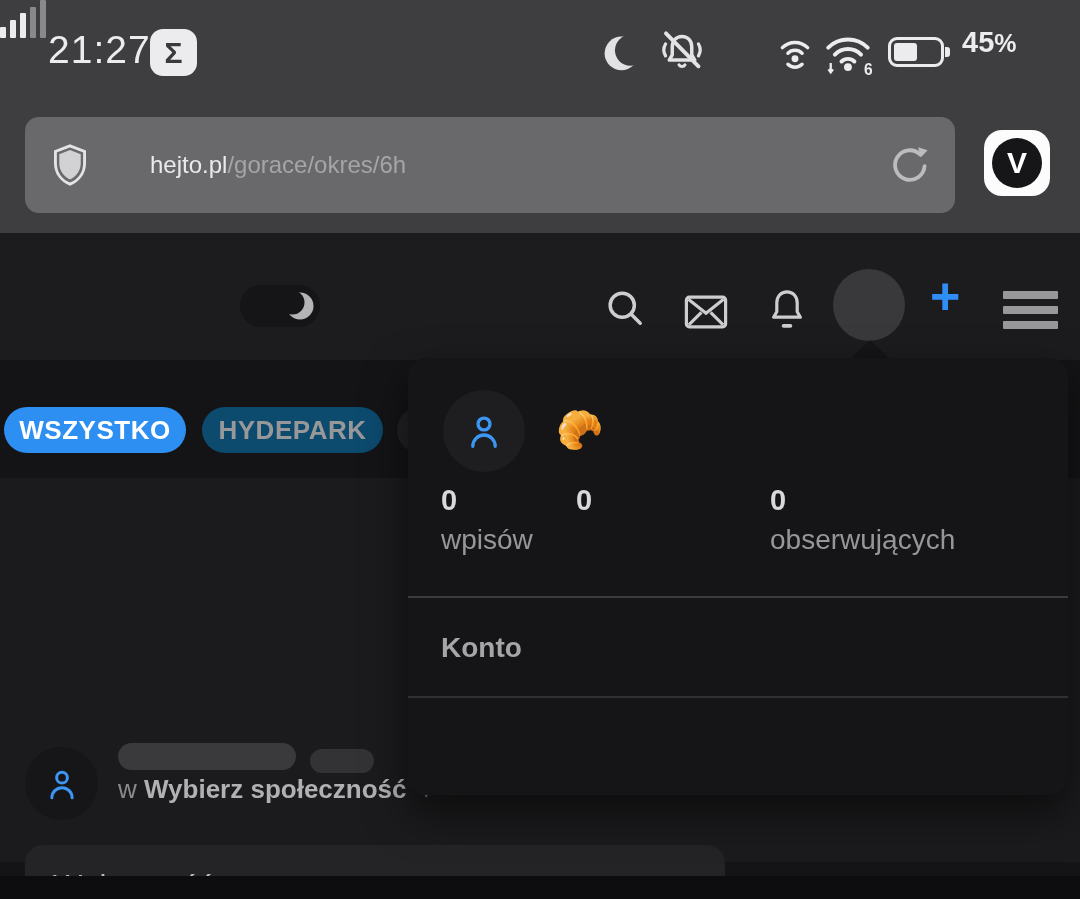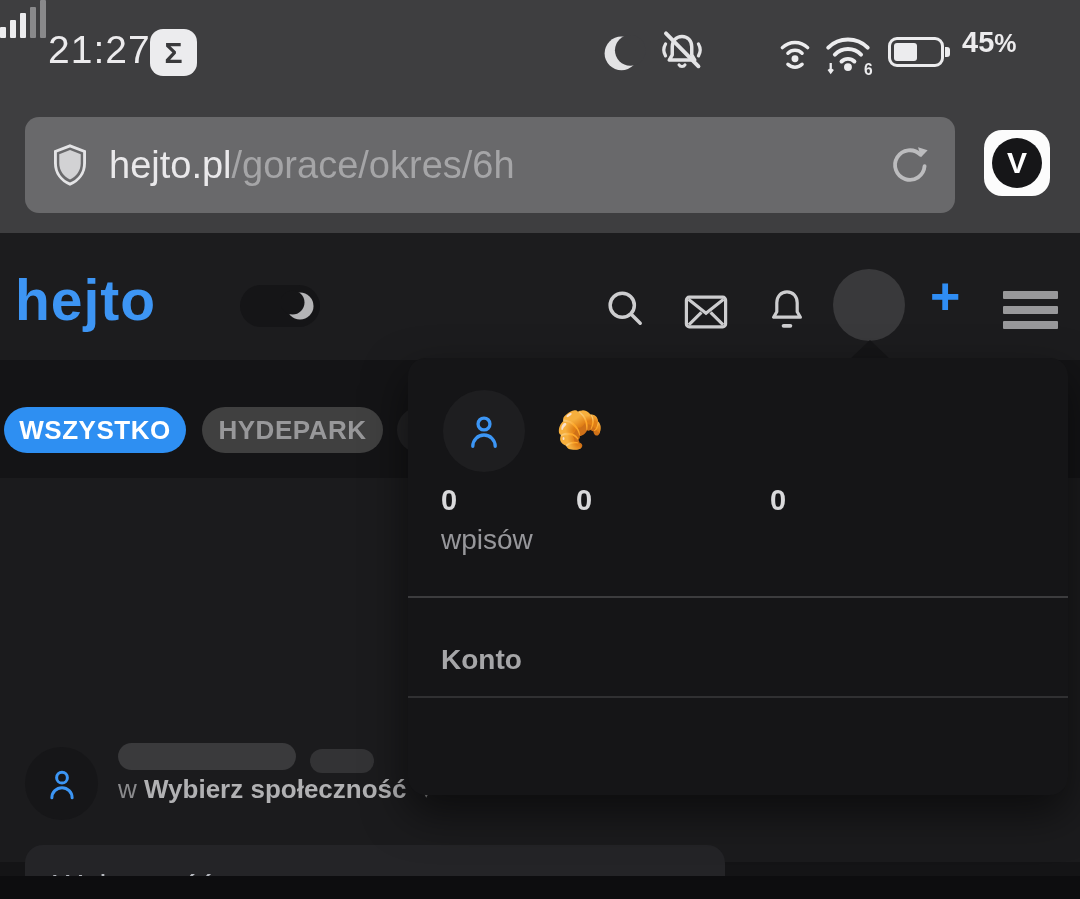--- a/index.html
+++ b/index.html
@@ -24,21 +24,21 @@
   .sb-wifi2 { left:822px; top:26px; }
   .sb-batt { position:absolute; left:888px; top:37px; width:56px; height:30px; border:3px solid #ececee; border-radius:9px; }
   .sb-batt .fill { position:absolute; left:3px; top:3px; bottom:3px; width:45%; background:#ececee; border-radius:3px; }
   .sb-batt .cap { position:absolute; right:-9px; top:7px; width:5px; height:10px; background:#ececee; border-radius:0 3px 3px 0; }
   .sb-pct { position:absolute; left:962px; top:26px; color:#ecebed; }
   .sb-pct .num { font-size:29px; font-weight:600; }
   .sb-pct .unit { font-size:25px; font-weight:700; }
 
   .urlbar { position:absolute; left:25px; top:117px; width:930px; height:96px; background:#69696b; border-radius:14px; display:flex; align-items:center; }
   .urlbar .shield { margin:0 16px 0 22px; width:46px; height:46px; flex:0 0 auto; }
-  .urltext { font-size:38px; white-space:nowrap; overflow:hidden; flex:1 1 auto; }
+  .urltext { font-size:24px; white-space:nowrap; overflow:hidden; flex:1 1 auto;margin-left:41px; }
   .urltext .domain { color:#eae9eb; }
   .urltext .path { color:#a5a5a7; }
   .reload { width:46px; height:46px; margin-right:22px; flex:0 0 auto; cursor:pointer; }
   .vivaldi { position:absolute; left:984px; top:130px; width:66px; height:66px; background:#fcfcfc; border-radius:18px; display:flex; align-items:center; justify-content:center; }
   .vivaldi .disc { width:50px; height:50px; background:#161618; border-radius:50%; display:flex; align-items:center; justify-content:center; }
   .vivaldi .v { color:#fff; font-size:30px; font-weight:800; }
 
   
   .page { position:absolute; top:233px; left:0; width:1080px; height:666px; background:#141416; }
   .siteheader { position:absolute; top:0; left:0; width:1080px; height:127px; background:#1c1c1e; }
@@ -49,21 +49,21 @@
   .h-search { left:603px; top:53px; }
   .h-mail { left:678px; top:55px; }
   .h-bell { left:763px; top:50px; }
   .h-avatar { position:absolute; left:833px; top:36px; width:72px; height:72px; border-radius:50%; background:#39393b; cursor:pointer; }
   .h-plus { left:930px; top:34px; font-size:52px; font-weight:700; color:#2f8df4; line-height:58px; }
   .h-burger { left:1003px; top:58px; }
   .h-burger i { display:block; width:55px; height:8px; background:#98989a; margin-bottom:7px; border-radius:1px; }
 
   .tab { position:absolute; top:174px; height:46px; border-radius:23px; display:flex; align-items:center; justify-content:center; font-size:26px; font-weight:700; letter-spacing:.5px; cursor:pointer;text-align:center; }
   .tab-active { left:4px; width:182px; background:#2e8ff2; color:#ffffff; }
-  .tab-idle { left:202px; width:181px; background:#404040; color:#98989a; }
+  .tab-idle { left:202px; width:181px; background:#0c4a6e; color:#98989a; }
   .tab-sliver { left:397px; width:70px; background:#222224; }
 
   .card { position:absolute; left:0; top:245px; width:1080px; height:384px; background:#1b1b1d; }
   .c-avatar { position:absolute; left:25px; top:269px; width:73px; height:73px; border-radius:50%; background:#161618; display:flex; align-items:center; justify-content:center; }
   .skel { position:absolute; background:#3a3a3c; border-radius:14px; }
   .skel-1 { left:118px; top:265px; width:178px; height:27px; }
   .skel-2 { left:310px; top:271px; width:64px; height:24px; background:#333335; }
   .commline { position:absolute; left:118px; top:296px; font-size:26px; color:#8a8a8c; white-space:nowrap; cursor:pointer; }
   .commline b { color:#b1b1b3; font-weight:700; }
   .commline .chev { font-size:18px; margin-left:8px; color:#8a8a8c; }
@@ -76,21 +76,21 @@
   .dd-caret { position:absolute; left:850px; top:107px; width:0; height:0; border-left:20px solid transparent; border-right:20px solid transparent; border-bottom:19px solid #151517; }
   .dd-avatar { position:absolute; left:35px; top:32px; width:82px; height:82px; border-radius:50%; background:#1e1e20; display:flex; align-items:center; justify-content:center; }
   .dd-emoji { position:absolute; left:148px; top:50px; font-size:38px; color:#e78a2e; }
   .dd-stat { position:absolute; top:126px; }
   .dd-stat .val { font-size:29px; font-weight:700; color:#d9d9db; }
   .dd-stat .lab { font-size:28px; color:#97979b; margin-top:7px; }
   .dd-s1 { left:33px; } .dd-s2 { left:168px; } .dd-s3 { left:362px; }
   .dd-div { position:absolute; left:0; width:660px; height:2px; background:#3c3c3e; }
   .dd-div1 { top:238px; } .dd-div2 { top:338px; background:#303032; }
   .dd-item { position:absolute; left:0; width:660px; height:99px; display:flex; align-items:center; padding-left:33px; font-size:28px; font-weight:600; color:#a6a6a8; cursor:pointer; }
-  .dd-i1 { top:252px; } .dd-i2 { top:339px; }
+  .dd-i1 { top:240px; } .dd-i2 { top:339px; }
 </style>
 </head>
 <body>
 
 <div class="screen">
 
   <div class="chrome">
     <div class="sb-time">21:27</div>
     <div class="sb-badge">
         <span>Σ</span>
@@ -147,21 +147,20 @@
     </div>
     <div class="vivaldi">
       <div class="disc">
           <span class="v">V</span>
         </div>
     </div>
   </div>
 
   <div class="page">
     <div class="siteheader">
-      <div class="logo">hejto</div>
       <div class="dm-toggle">
         <svg width="36" height="36" viewBox="0 0 36 36">
           <circle cx="19" cy="18" r="13.5" fill="#b4b4b6"></circle>
             <circle cx="11.5" cy="14.5" r="12" fill="#151517"></circle>
         </svg>
       </div>
       <svg class="hicon h-search" width="44" height="44" viewBox="0 0 24 24">
         <circle cx="10.5" cy="10.5" r="6.6" fill="none" stroke="#cdcdcf" stroke-width="1.9"></circle>
         <line x1="15.4" y1="15.4" x2="20.3" y2="20.3" stroke="#cdcdcf" stroke-width="1.9" stroke-linecap="round"></line>
       </svg>
@@ -219,20 +218,21 @@
 
       <div class="dd-stat dd-s1">
         <div class="val">0</div>
         <div class="lab">wpisów</div>
       </div>
       <div class="dd-stat dd-s2">
         <div class="val">0</div>
       </div>
       <div class="dd-stat dd-s3">
         <div class="val">0</div>
+        <div class="lab">obserwujących</div>
       </div>
 
       <div class="dd-div dd-div1"></div>
       <div class="dd-item dd-i1">Konto</div>
       <div class="dd-div dd-div2"></div>
     </div>
   </div>
 
 </div>
 

